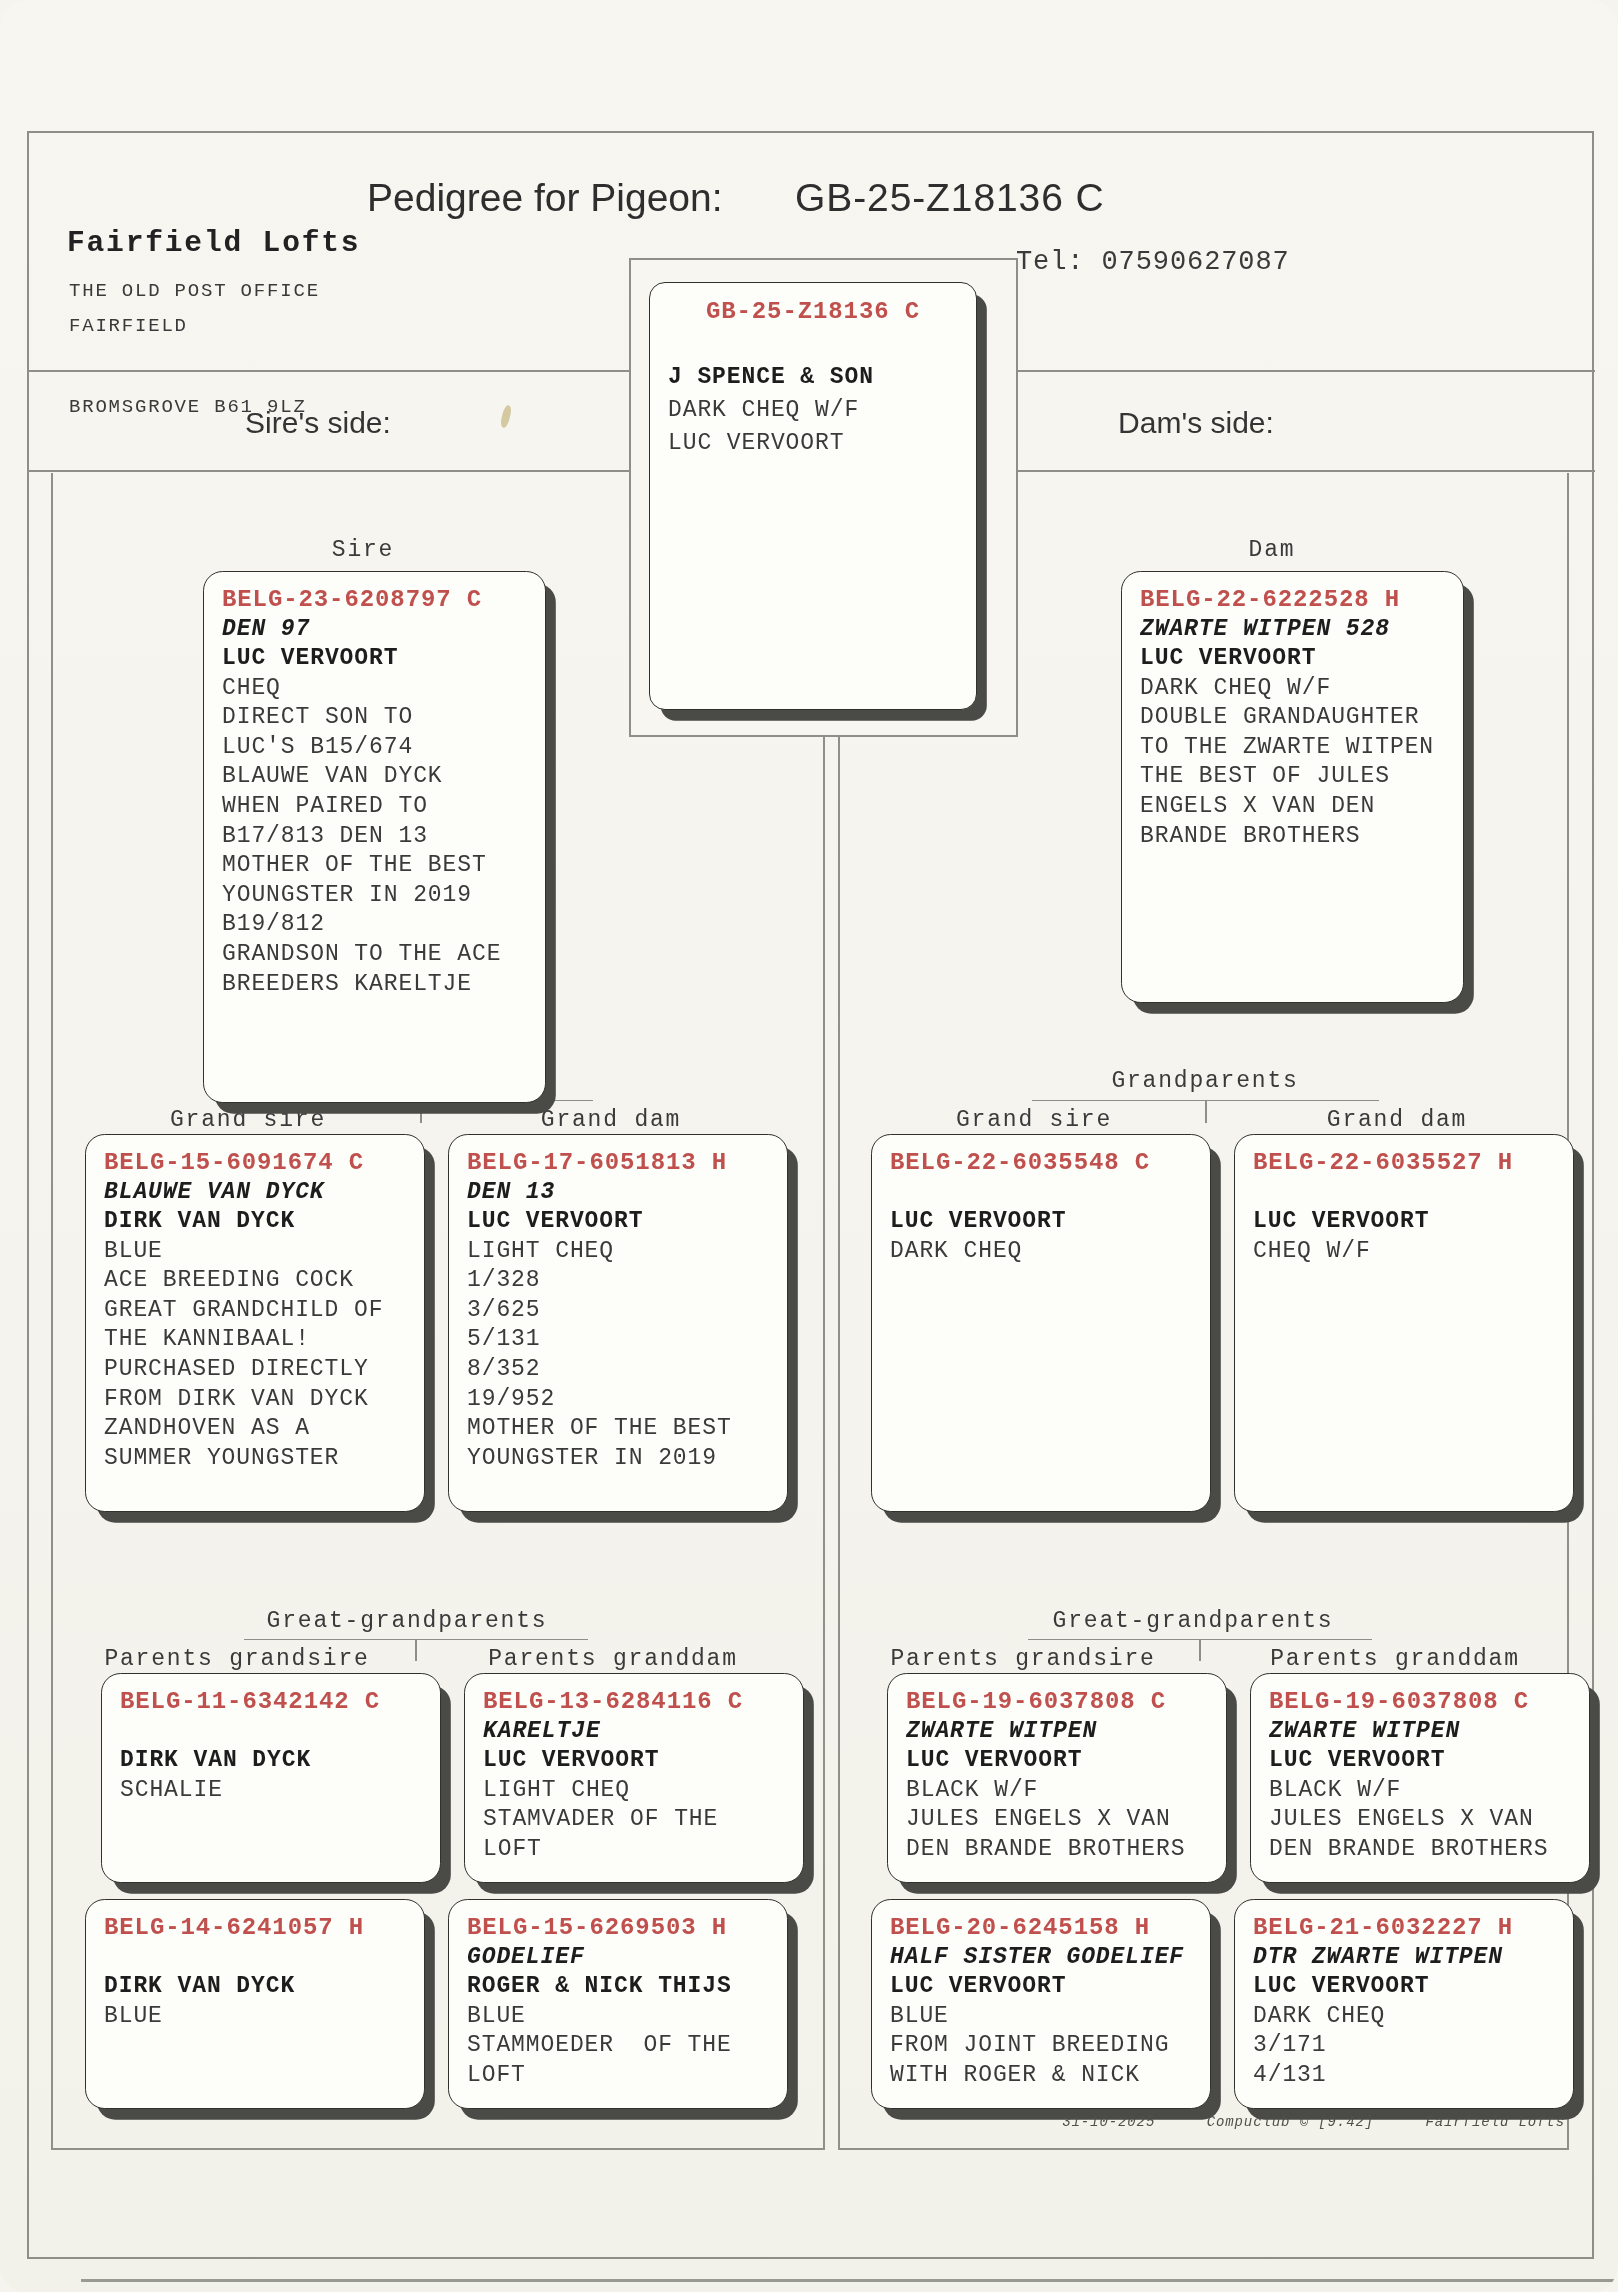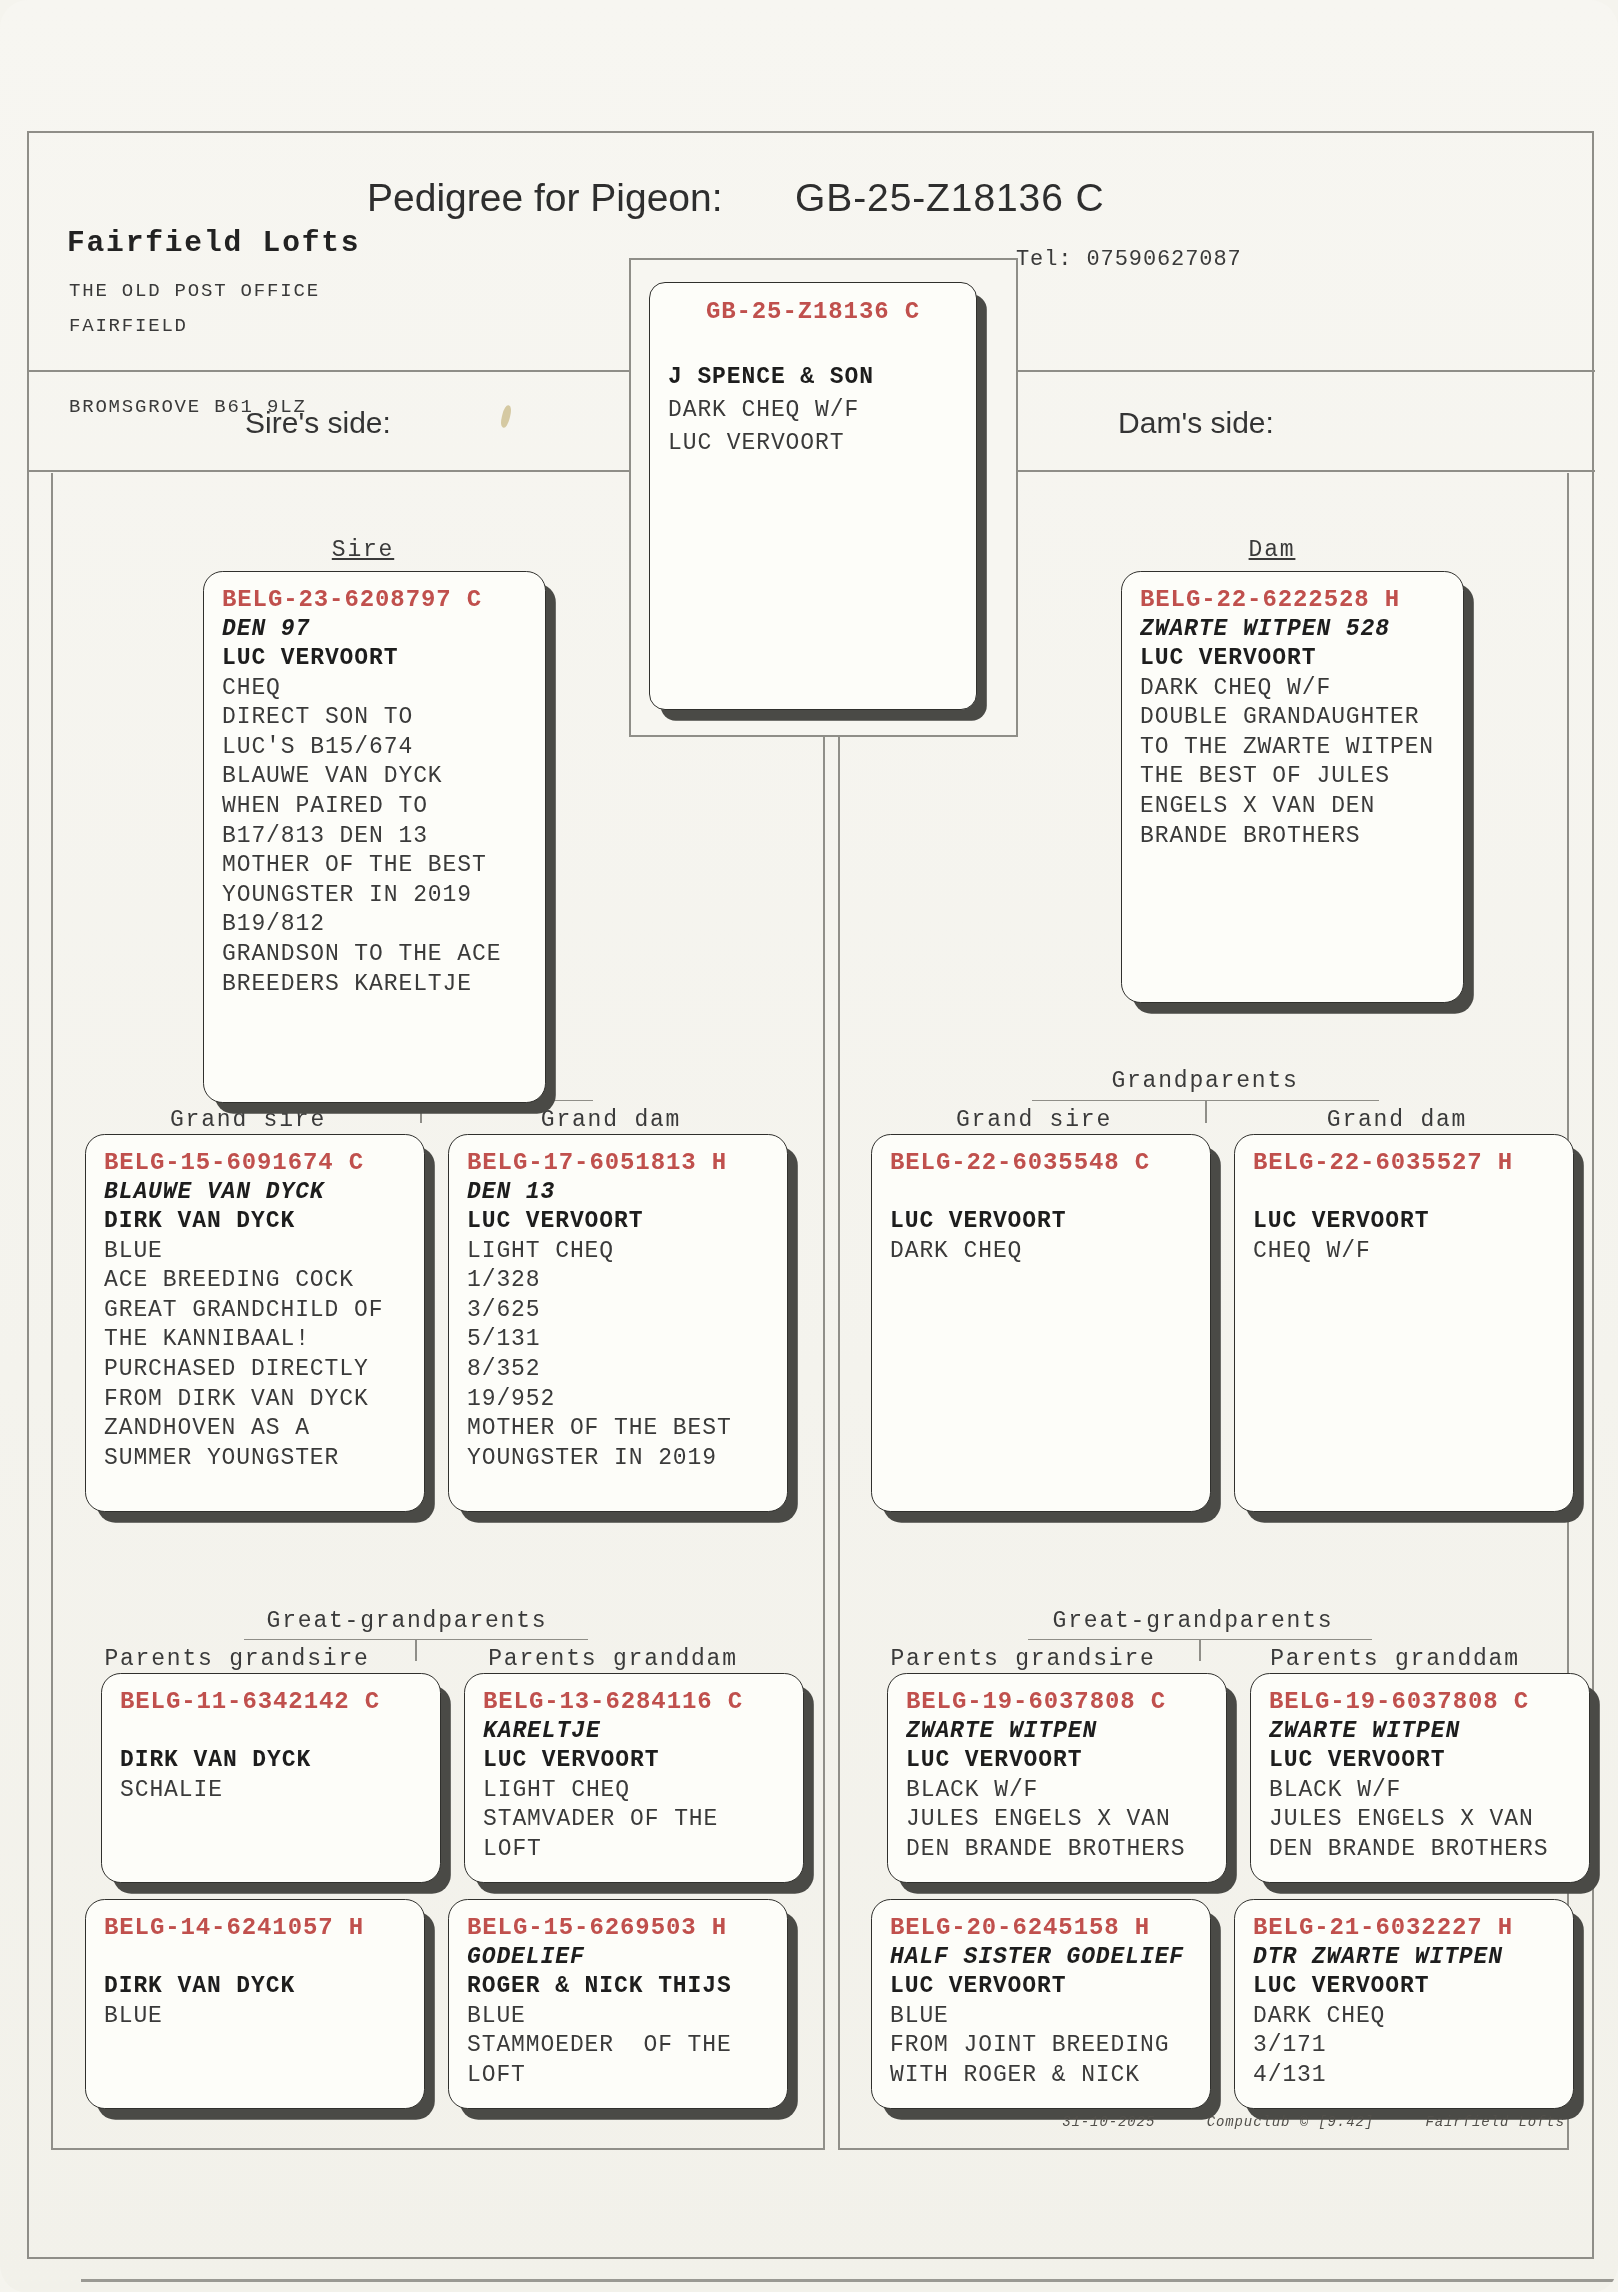--- a/index.html
+++ b/index.html
@@ -10,26 +10,26 @@
   .rule1{top:370px;}
   .rule2{top:470px;}
   .panel{top:473px;height:1675px;border:2.7px double #908f89;border-top:none;}
   .panel-left{left:51px;width:770px;}
   .panel-right{left:838px;width:727px;}
   .title-label,.title-ring{top:176px;font-family:"Liberation Sans",sans-serif;font-size:39px;color:#2e2e2e;white-space:nowrap;}
   .title-label{left:367px;}
   .title-ring{left:795px;letter-spacing:0.9px;}
   .loft-name{left:67px;top:226px;font-size:29.6px;font-weight:bold;color:#222;letter-spacing:1.8px;white-space:nowrap;}
   .addr{left:69px;top:274px;font-size:19px;line-height:35px;color:#3a3a3a;letter-spacing:1.8px;white-space:pre;}
-  .tel{left:1016px;top:247px;font-size:22px;color:#3a3a3a;letter-spacing:0.9px;white-space:pre;}
+  .tel{left:1016px;top:247px;font-size:27px;color:#3a3a3a;letter-spacing:0.9px;white-space:pre;}
   .side-label{top:406px;font-family:"Liberation Sans",sans-serif;font-size:30px;color:#343434;transform:translateX(-50%);white-space:nowrap;}
   .side-sire{left:318px;}
   .side-dam{left:1196px;}
   .pen-mark{left:502px;top:405px;width:8px;height:23px;background:#d5c9a2;border-radius:45%;transform:rotate(14deg);}
-  .node-label{top:537px;font-size:23px;color:#3a3a3a;transform:translateX(-50%);letter-spacing:1.8px;text-decoration:underline;}
+  .node-label{top:537px;font-size:23px;color:#3a3a3a;transform:translateX(-50%);letter-spacing:1.8px;}
   .node-sire{left:363px;}
   .node-dam{left:1272px;}
   .subject-box{left:629px;top:258px;width:385px;height:475px;background:#f7f6f1;border:2.7px double #8f8e88;z-index:3;}
   .card{position:absolute;background:#fdfdf9;border:1.8px solid #30302d;border-radius:19.7px;box-shadow:10.7px 11.6px 0 -0.9px #4a4a46;padding:12.5px 18px;box-sizing:border-box;z-index:2;}
   .card > div{white-space:pre;overflow:hidden;}
   .subject-card{left:18px;top:21.5px;width:328px;height:428px;border-radius:16px;}
   .subject-card > div{line-height:33px;}
   .subject-card .ring{text-align:center;}
   .ring{color:#c0504d;font-weight:bold;font-size:24px;line-height:30px;letter-spacing:0.9px;}
   .pname{font-weight:bold;font-style:italic;font-size:23px;line-height:29.6px;min-height:29.6px;color:#1d1d1d;letter-spacing:0.9px;}

